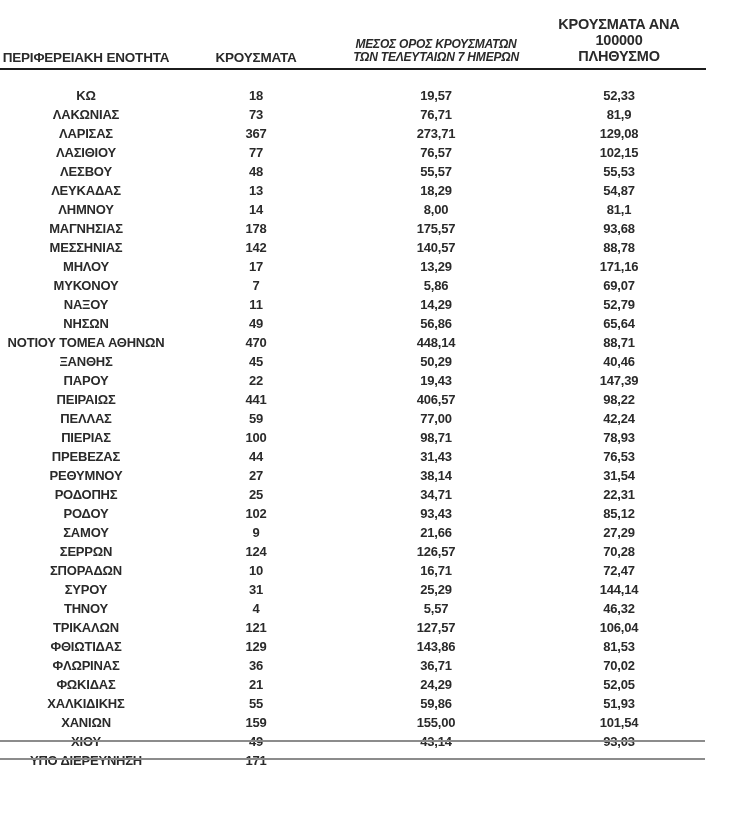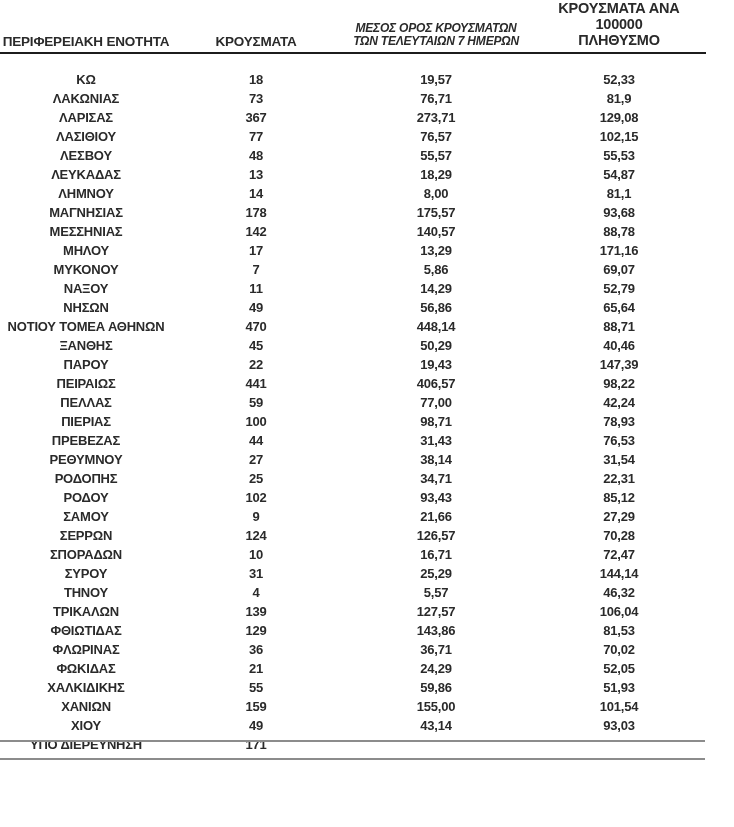--- a/index.html
+++ b/index.html
@@ -29,21 +29,21 @@
   }
   col.c-region  { width: 172px; }
   col.c-cases   { width: 168px; }
   col.c-avg7    { width: 192px; }
   col.c-per100k { width: 174px; }
 
   thead th {
     font-weight: 700;
     text-align: center;
     vertical-align: bottom;
-    padding: 0 2px 3px 2px;
+    padding: 16px 2px 3px 2px;
     border-bottom: 2.5px solid #1c1c1c;
     letter-spacing: -0.2px;
     line-height: 1.12;
   }
   th.h-region  { font-size: 13.5px; margin-top: 28px; }
   th.h-cases   { font-size: 13.5px; }
   th.h-avg7    { font-size: 12px; font-style: italic; }
   th.h-per100k { font-size: 14.5px; }
 
   tbody td {
@@ -266,21 +266,21 @@
       <td>144,14</td>
     </tr>
         <tr>
       <td>ΤΗΝΟΥ</td>
       <td>4</td>
       <td>5,57</td>
       <td>46,32</td>
     </tr>
         <tr>
       <td>ΤΡΙΚΑΛΩΝ</td>
-      <td>139</td>
+      <td>121</td>
       <td>127,57</td>
       <td>106,04</td>
     </tr>
         <tr>
       <td>ΦΘΙΩΤΙΔΑΣ</td>
       <td>129</td>
       <td>143,86</td>
       <td>81,53</td>
     </tr>
         <tr>

